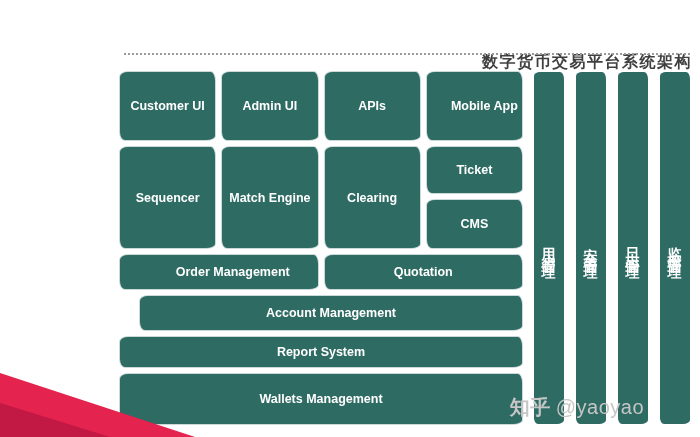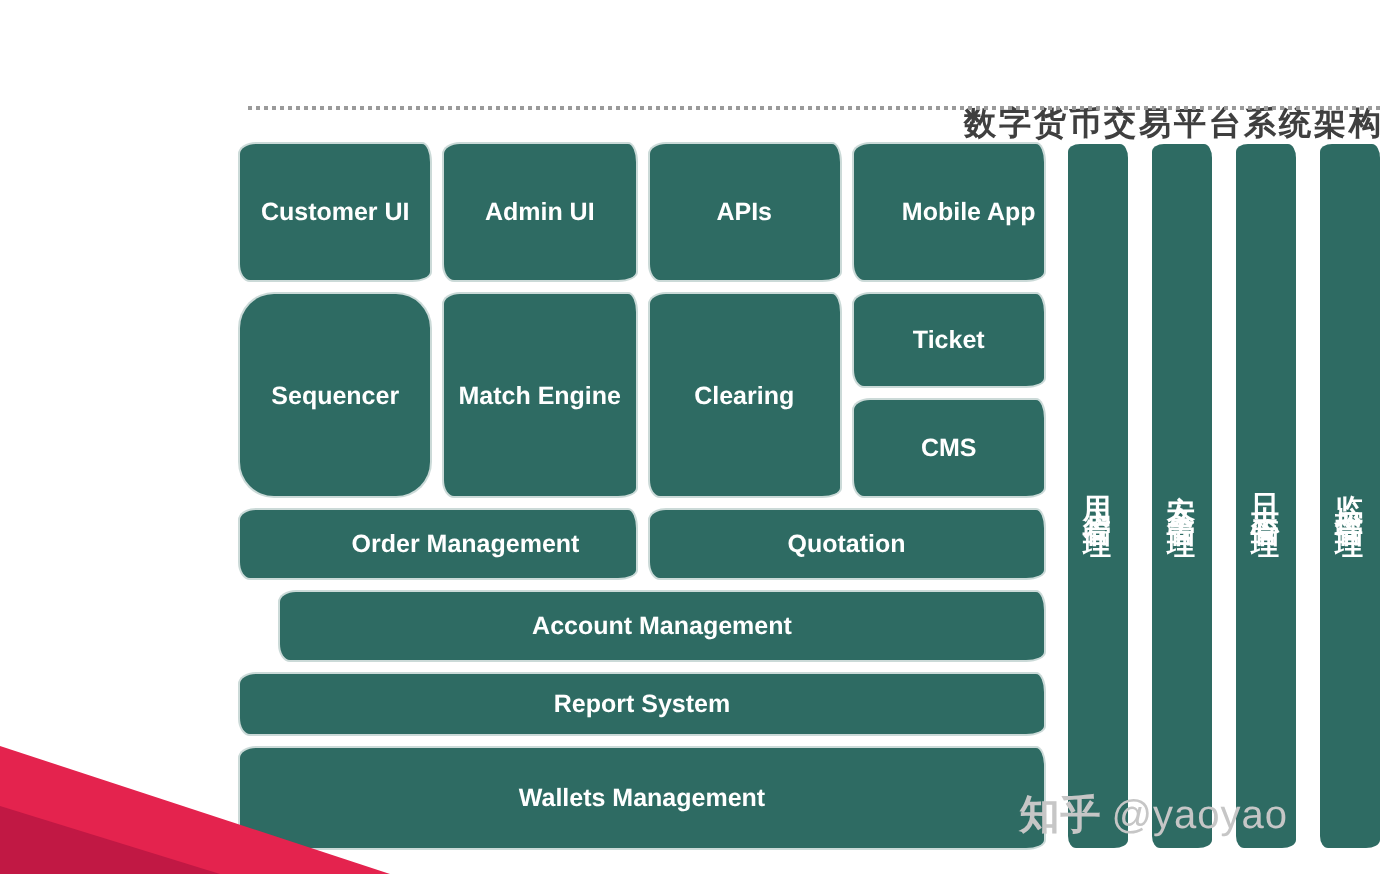--- a/index.html
+++ b/index.html
@@ -38,21 +38,21 @@
     display:flex; align-items:center; justify-content:center;
     text-align:center;
     font-size:12.5px; font-weight:600;
     border-radius:8px 4px 9px 5px / 5px 9px 4px 8px;
     box-shadow:0 0 0 1px rgba(46,107,99,0.25);
   }
   .b-customer  { grid-column:1;   grid-row:1; }
   .b-admin     { grid-column:2;   grid-row:1; }
   .b-apis      { grid-column:3;   grid-row:1; }
   .b-mobile    { grid-column:4;   grid-row:1;padding-left:20px; }
-  .b-sequencer { grid-column:1;   grid-row:2/4;border-radius:17px; }
+  .b-sequencer { grid-column:1;   grid-row:2/4; }
   .b-match     { grid-column:2;   grid-row:2/4; }
   .b-clearing  { grid-column:3;   grid-row:2/4; }
   .b-ticket    { grid-column:4;   grid-row:2; }
   .b-cms       { grid-column:4;   grid-row:3; }
   .b-order     { grid-column:1/3; grid-row:4;padding-left:28px; }
   .b-quotation { grid-column:3/5; grid-row:4; }
   .b-account   { grid-column:1/5; grid-row:5;margin-left:20px; }
   .b-report    { grid-column:1/5; grid-row:6; }
   .b-wallets   { grid-column:1/5; grid-row:7; }
   .side-bars { display:flex; gap:12px; margin-left:12px; }

